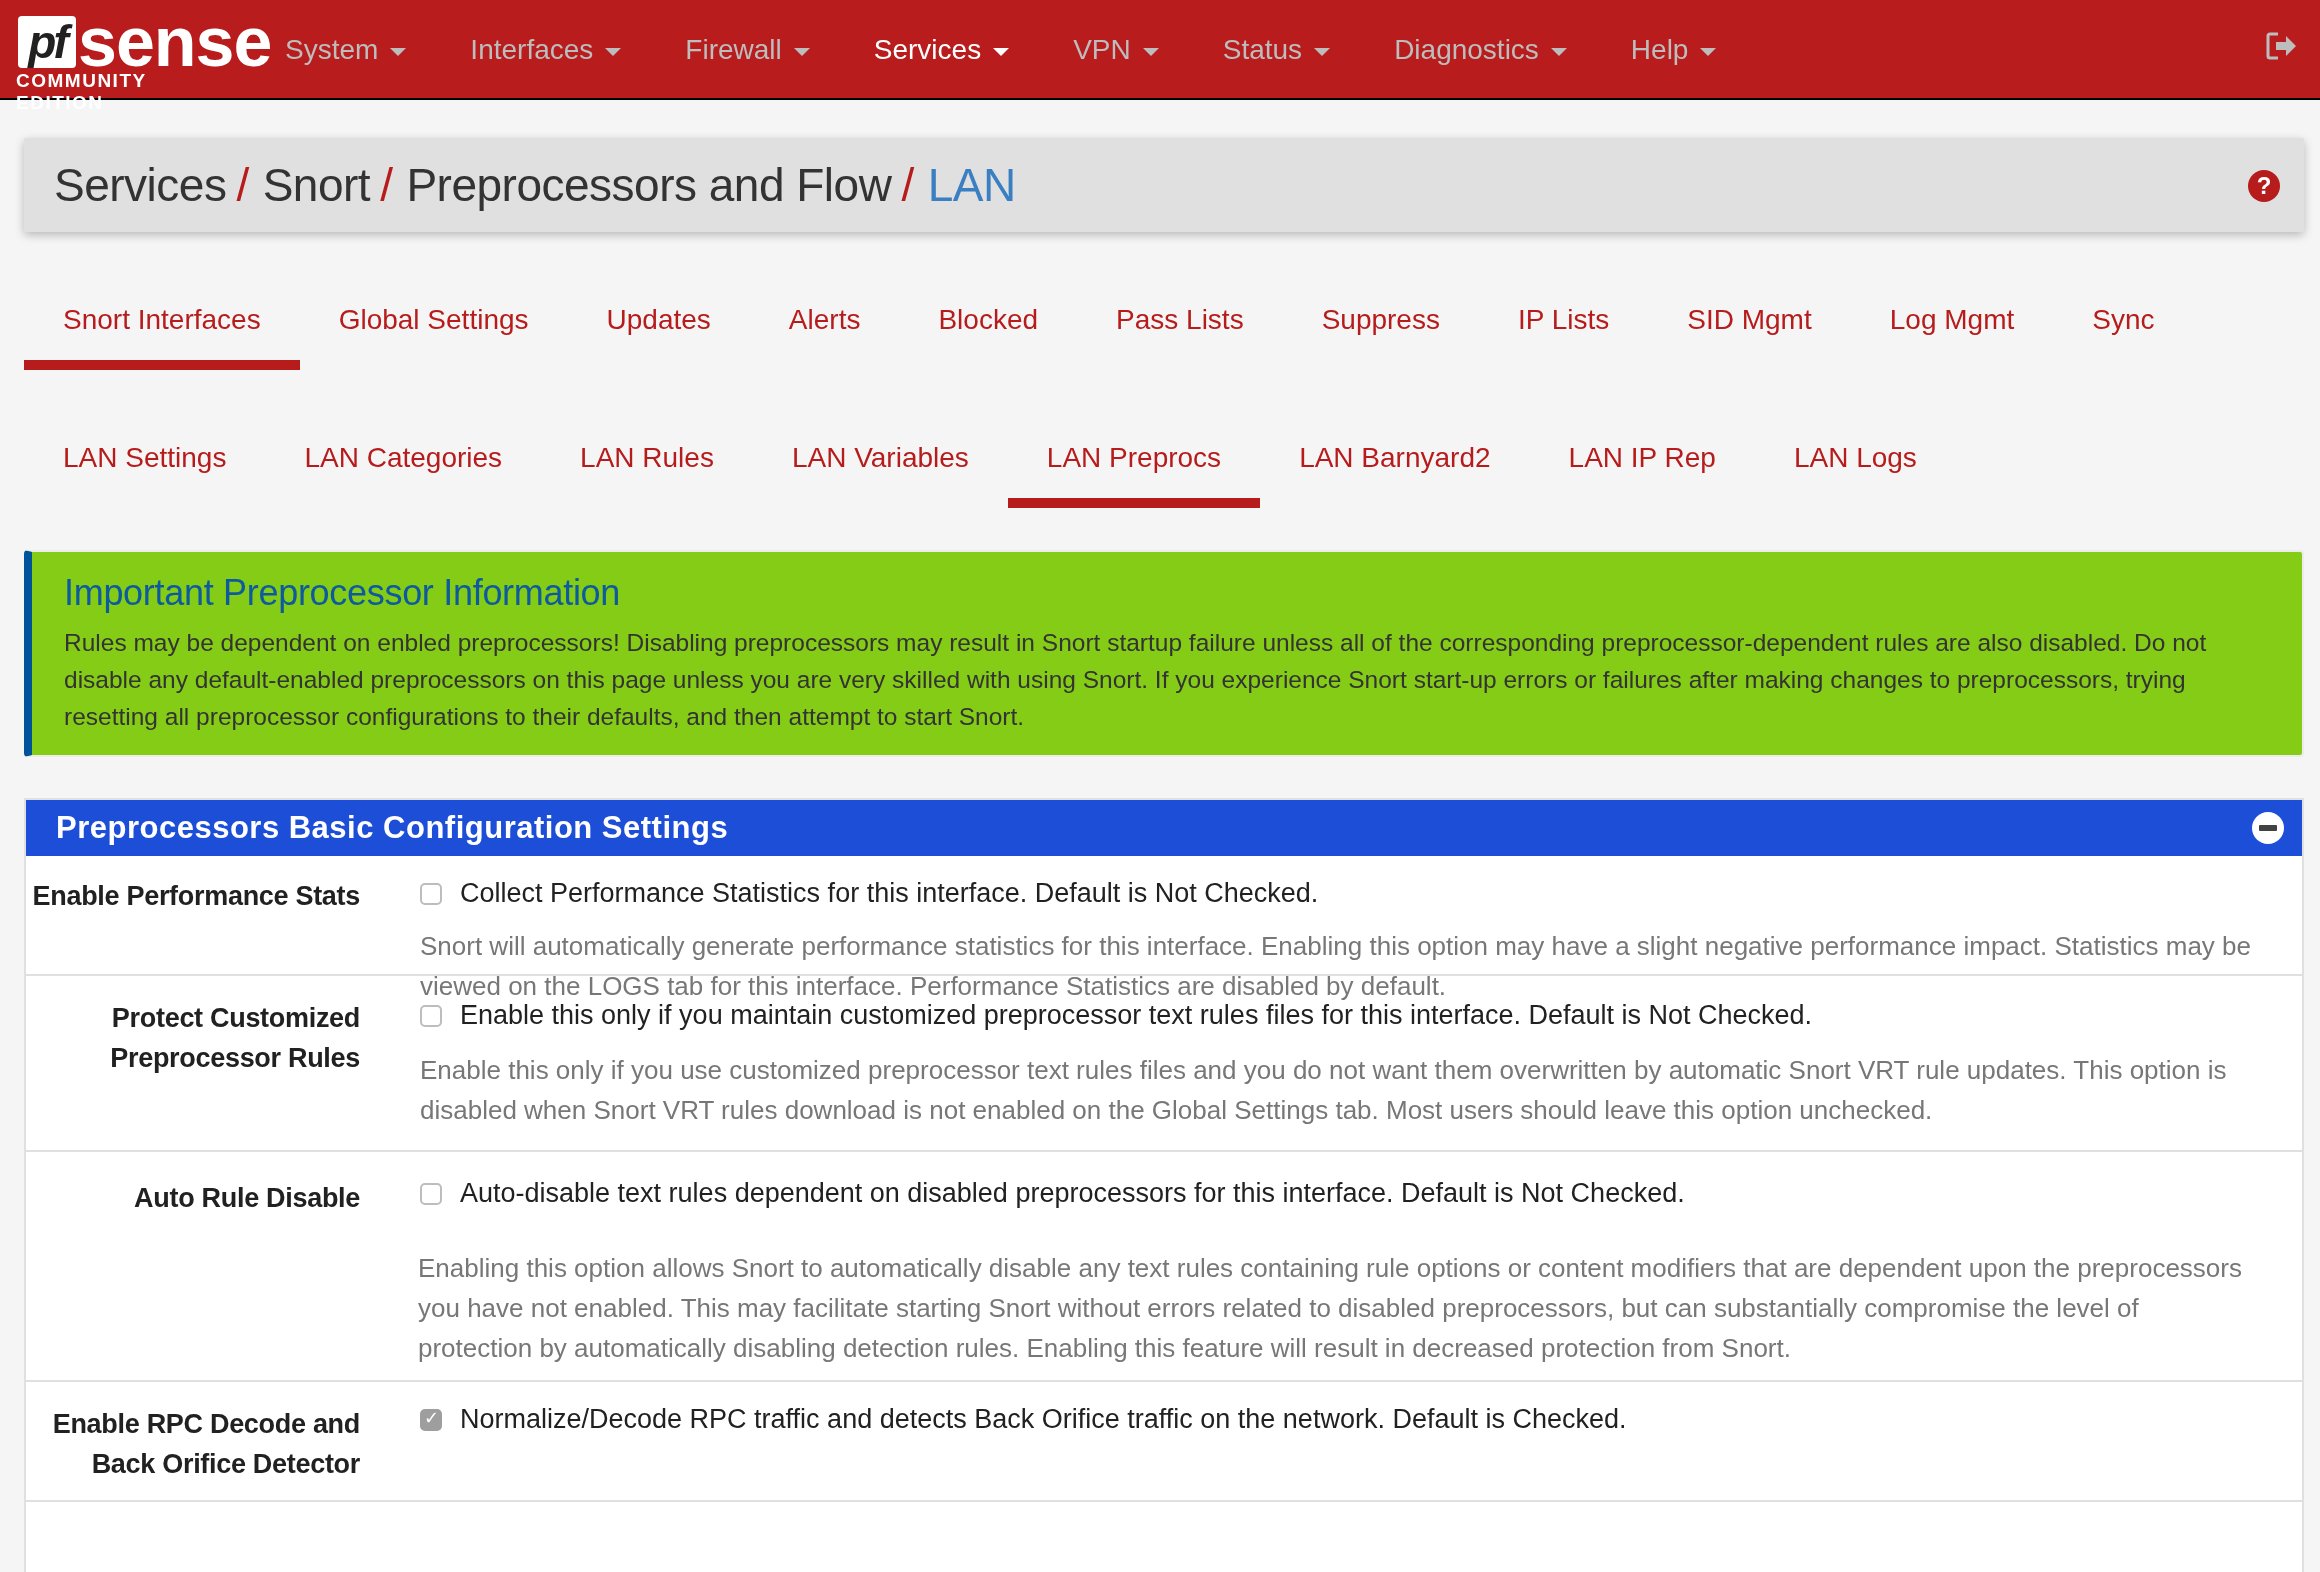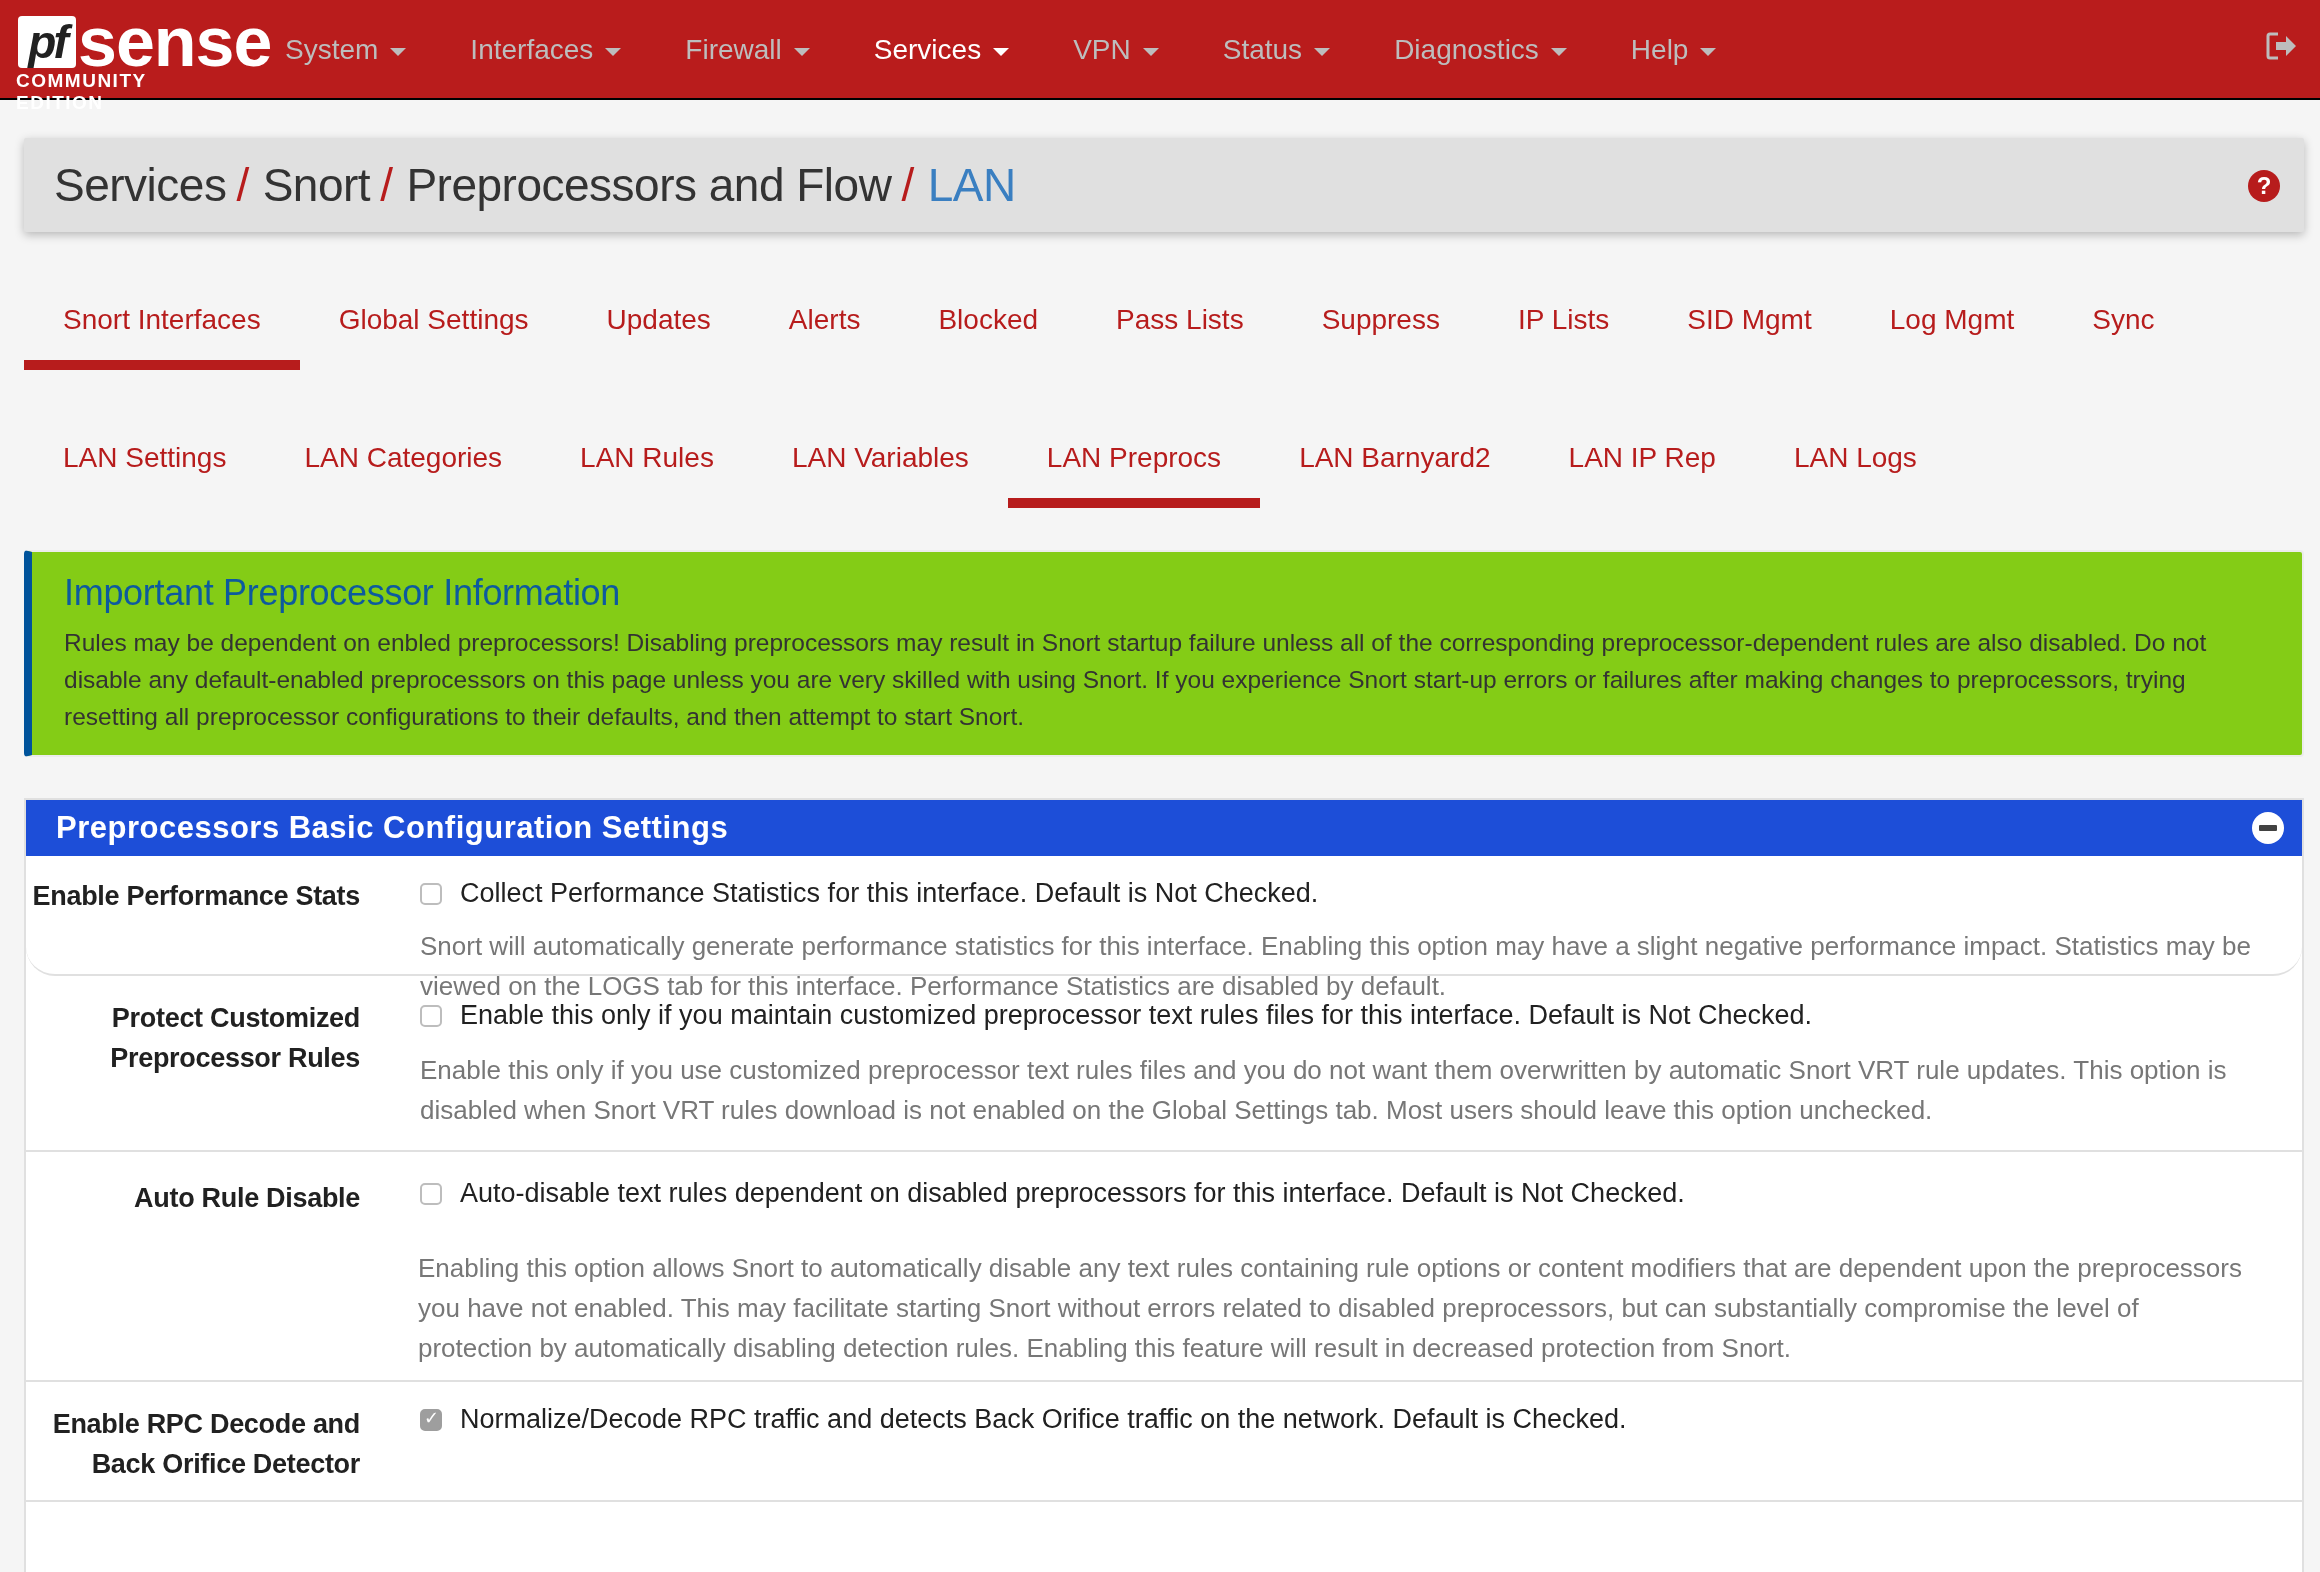--- a/index.html
+++ b/index.html
@@ -145,21 +145,21 @@
   <h3>Important Preprocessor Information</h3>
   <p>Rules may be dependent on enbled preprocessors! Disabling preprocessors may result in Snort startup failure unless all of the corresponding preprocessor-dependent rules are also disabled. Do not disable any default-enabled preprocessors on this page unless you are very skilled with using Snort. If you experience Snort start-up errors or failures after making changes to preprocessors, trying resetting all preprocessor configurations to their defaults, and then attempt to start Snort.</p>
 </div>
 
 <div class="panel">
   <div class="panel-head">
     <h2>Preprocessors Basic Configuration Settings</h2>
     <div class="collapse-icon"></div>
   </div>
 
-  <div class="row" style="top:56px;height:120px;border-radius:29px;">
+  <div class="row" style="top:56px;height:120px;">
     <div class="label" style="top:20px;">Enable Performance Stats</div>
     <div class="opt" style="top:22px;">
       <span class="cb"></span>
       <span>Collect Performance Statistics for this interface. Default is Not Checked.</span>
     </div>
     <div class="help" style="top:70px;">Snort will automatically generate performance statistics for this interface. Enabling this option may have a slight negative performance impact. Statistics may be viewed on the LOGS tab for this interface. Performance Statistics are disabled by default.</div>
   </div>
 
   <div class="row" style="top:176px;height:176px;">
     <div class="label" style="top:22px;">Protect Customized Preprocessor Rules</div>

